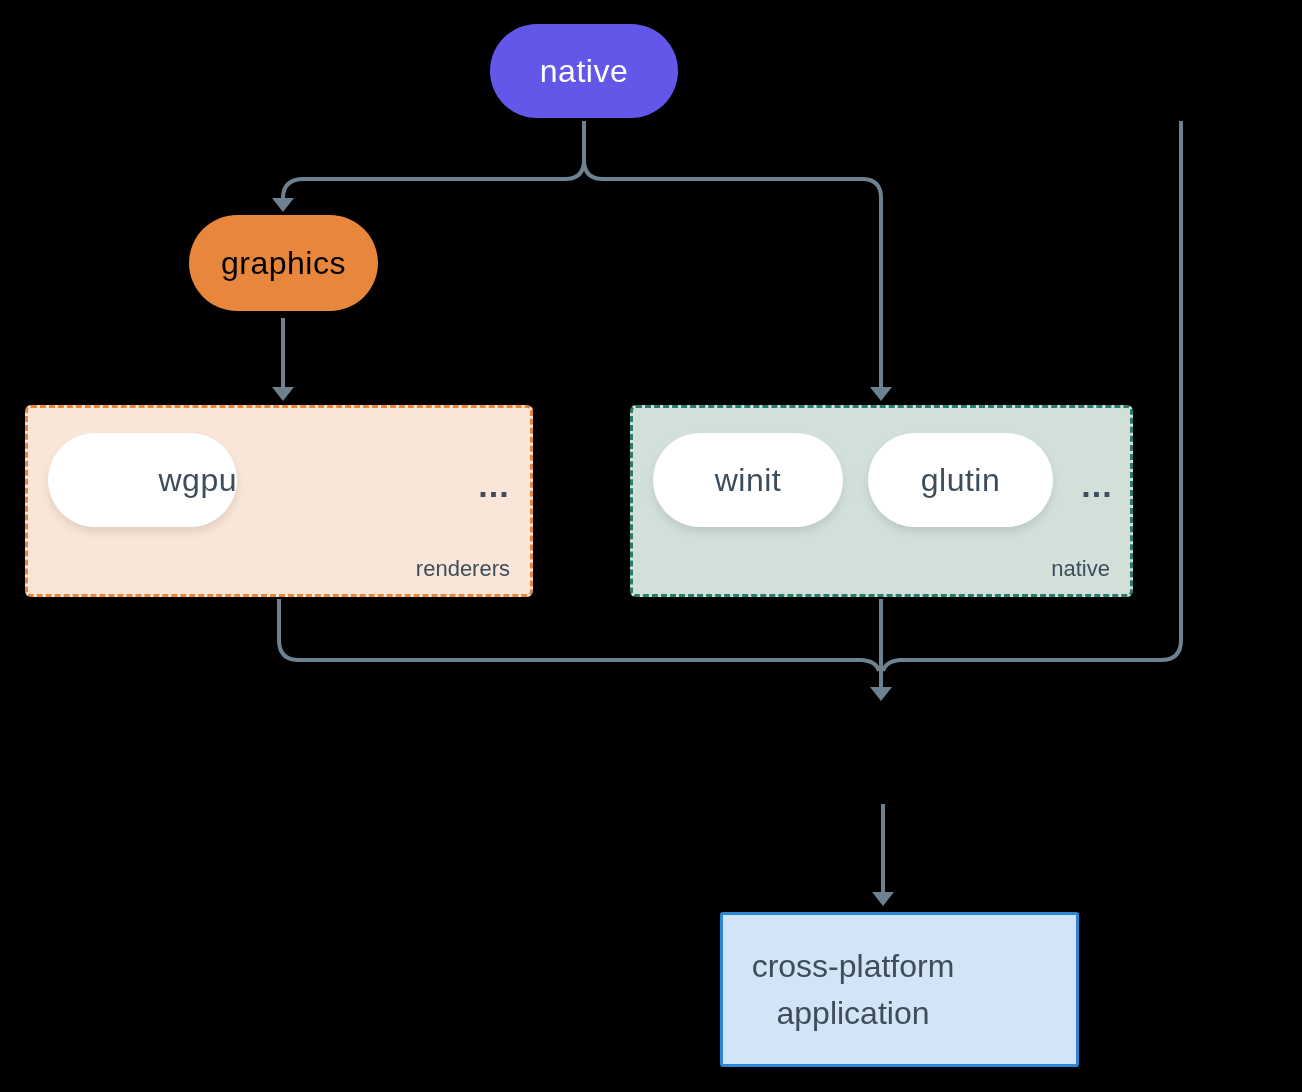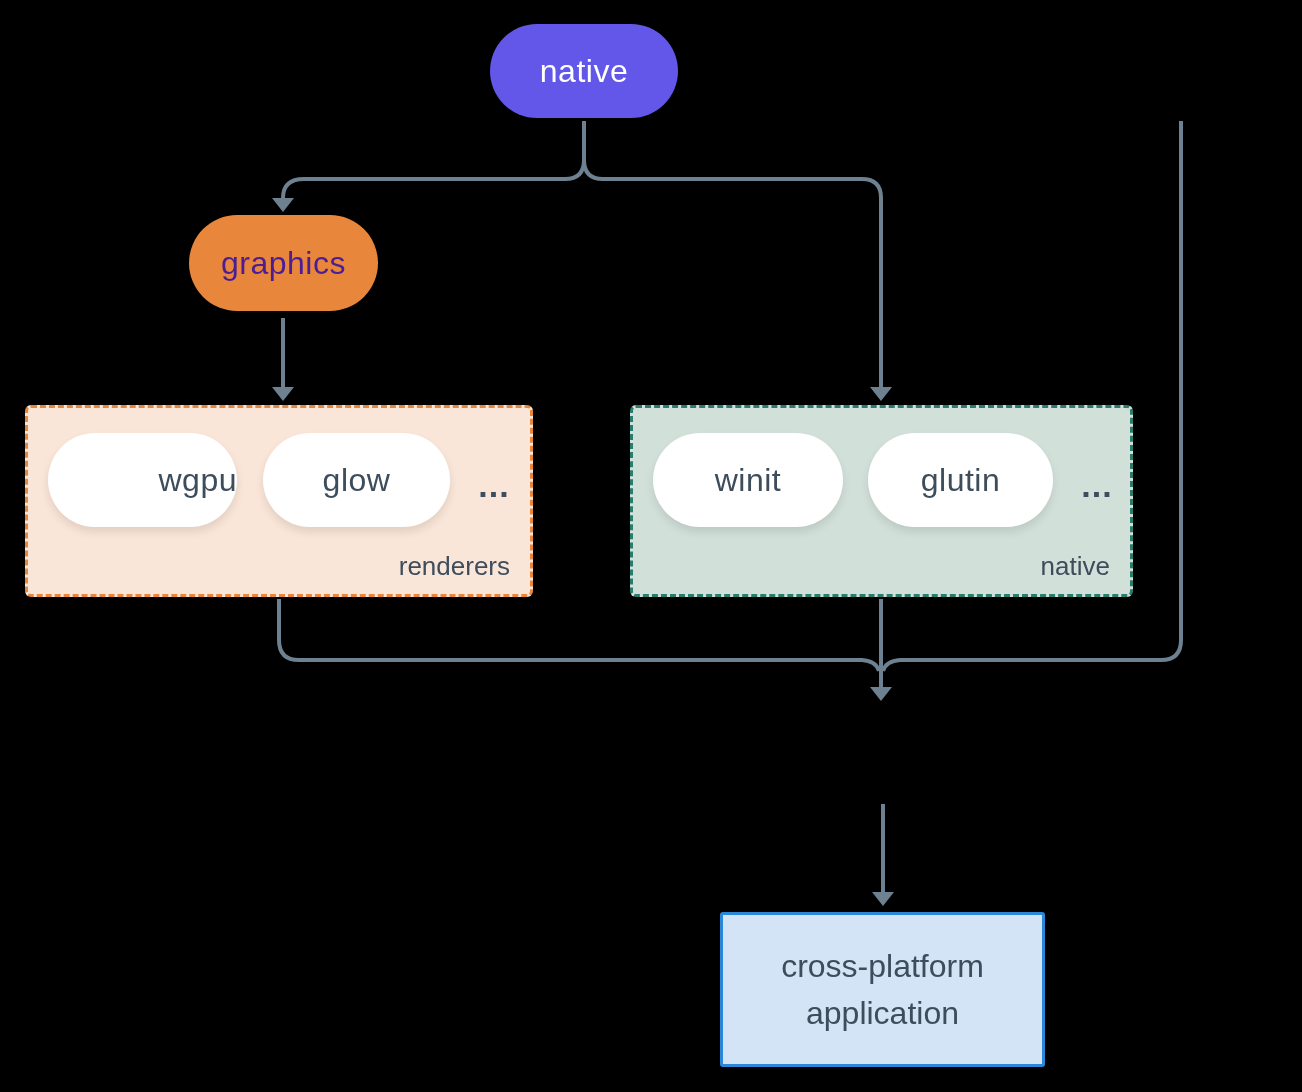--- a/index.html
+++ b/index.html
@@ -25,21 +25,21 @@
   .pill {
     position: absolute;
     border-radius: 999px;
     display: flex;
     align-items: center;
     justify-content: center;
     font-size: 32px;
     letter-spacing: 0.5px;
   }
   .pill.purple { background: #6257e8; color: #ffffff; }
-  .pill.orange { background: #e8873c; color: #4c1d95; }
+  .pill.orange { background: #e8873c; color: #000000; }
   .pill.blue   { background: #2d87d8; color: #ffffff; }
   .pill.white  {
     background: #ffffff;
     color: #3d4d5c;
     box-shadow: 0 5px 8px rgba(0,0,0,0.10);
   }
   #node-native   { left: 490px;  top: 24px;  width: 188px; height: 94px; }
   #node-web      { left: 1090px; top: 24px;  width: 188px; height: 94px; }
   #node-graphics { left: 189px;  top: 215px; width: 189px; height: 96px; }
   #node-wgpu     { left: 48px;   top: 433px; width: 189px; height: 94px; justify-content: flex-end; }
@@ -58,47 +58,46 @@
     border: 3px dashed #e8873c;
   }
   #group-shells {
     left: 630px; top: 405px; width: 503px; height: 192px;
     background: #d2e0da;
     border: 3px dashed #2a7d6d;
   }
   .group-label {
     position: absolute;
     right: 20px; bottom: 12px;
-    font-size: 26px;
+    font-size: 22px;
     color: #3d4d5c;
   }
   .ellipsis {
     position: absolute;
     width: 60px; height: 94px;
     display: flex;
     align-items: center;
     justify-content: center;
     font-size: 34px;
     font-weight: bold;
     color: #3d4d5c;
     letter-spacing: 1px;
   }
   #ellipsis-renderers { left: 464px;  top: 438px; }
   #ellipsis-shells    { left: 1067px; top: 438px; }
   .app-box {
     position: absolute;
     left: 720px; top: 912px;
-    width: 325px; height: 155px;
+    width: 359px; height: 155px;
     box-sizing: border-box;
     background: #d4e4f7;
     border: 3px solid #2d87d8;
     border-radius: 3px;
     display: flex;
     align-items: center;
-    justify-content: center;
     text-align: center;
   }
   .app-box .app-label {
     width: 260px;
     font-size: 32px;
     line-height: 1.45;
     color: #3d4d5c;
   }
 </style>
 </head>
@@ -136,23 +135,20 @@
   </div>
 
   <div id="group-renderers" class="group">
     <span class="group-label">renderers</span>
   </div>
 
   <div id="node-wgpu" class="pill white">
     <span>wgpu</span>
   </div>
 
-  <div id="node-glow" class="pill white">
-    <span>glow</span>
-  </div>
 
   <div id="ellipsis-renderers" class="ellipsis">...</div>
 
   <div id="group-shells" class="group">
     <span class="group-label">native</span>
   </div>
 
   <div id="node-glutin" class="pill white">
     <span>glutin</span>
   </div>

